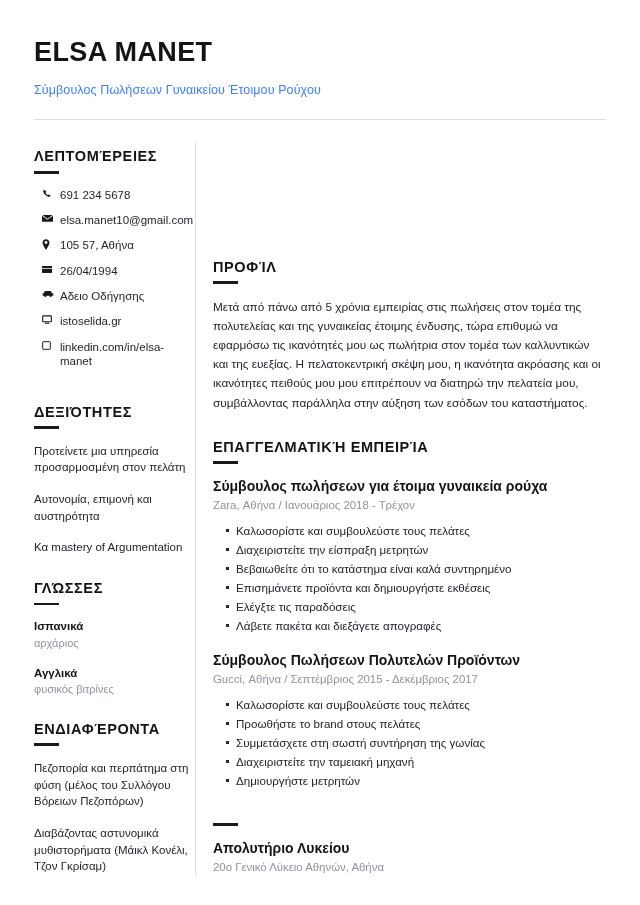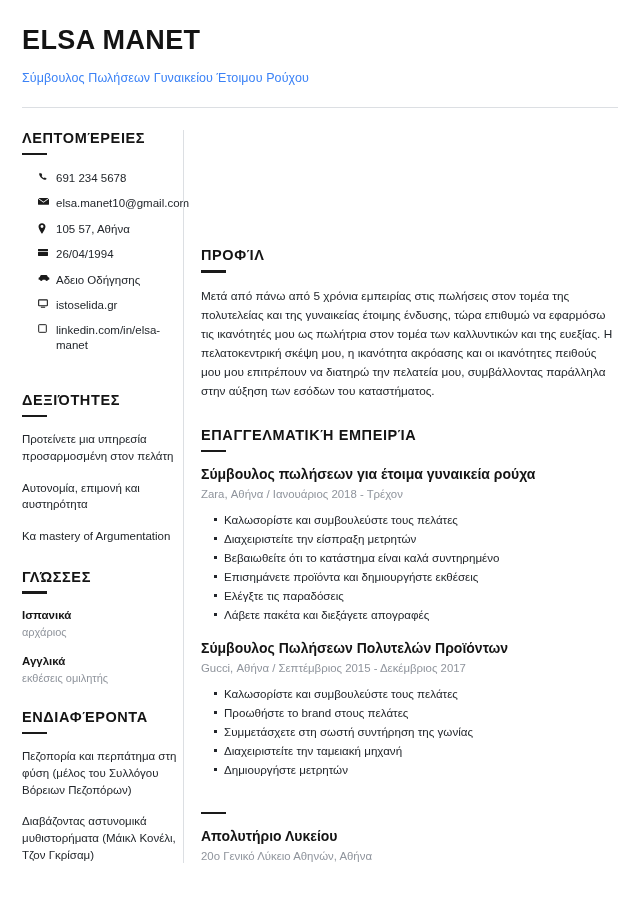--- a/index.html
+++ b/index.html
@@ -14,21 +14,21 @@
     font-family: "Liberation Sans", "DejaVu Sans", sans-serif;
     color: #1a1a1a;
     -webkit-font-smoothing: antialiased;
     overflow: hidden;
     position: relative;
   }
   .page {
     width: 640px;
     height: 896px;
     box-sizing: border-box;
-    padding: 0;
+    padding: 12px;
     position: relative;
   }
 
   
   .header {
     padding: 26px 30px 0 22px;
   }
   .name {
     font-size: 27px;
     font-weight: bold;
@@ -91,21 +91,21 @@
     width: 25px;
     height: 2.5px;
     background: #1a1a1a;
     margin-top: 6px;
     margin-bottom: 14px;
   }
 
   
   .contact-list {
     list-style: none;
-    margin: 16px;
+    margin: 8px;
     padding: 0;
   }
   .contact-row {
     display: flex;
     align-items: flex-start;
     margin-bottom: 11px;
     font-size: 11.5px;
     color: #22262b;
     line-height: 1.25;
   }
@@ -305,21 +305,21 @@
 
       <div class="section">
         <div class="section-head">ΓΛΏΣΣΕΣ</div>
         <div class="head-underline"></div>
         <div class="lblock">
           <p class="lang-name">Ισπανικά</p>
           <p class="lang-level">αρχάριος</p>
         </div>
         <div class="lblock">
           <p class="lang-name">Αγγλικά</p>
-          <p class="lang-level">εκθέσεις ομιλητής</p>
+          <p class="lang-level">φυσικός βιτρίνες</p>
         </div>
       </div>
 
       <div class="left-gap"></div>
 
       <div class="section">
         <div class="section-head">ΕΝΔΙΑΦΈΡΟΝΤΑ</div>
         <div class="head-underline"></div>
         <div class="lblock">
           <p class="lblock-text">Πεζοπορία και περπάτημα στη φύση (μέλος του Συλλόγου Βόρειων Πεζοπόρων)</p>

